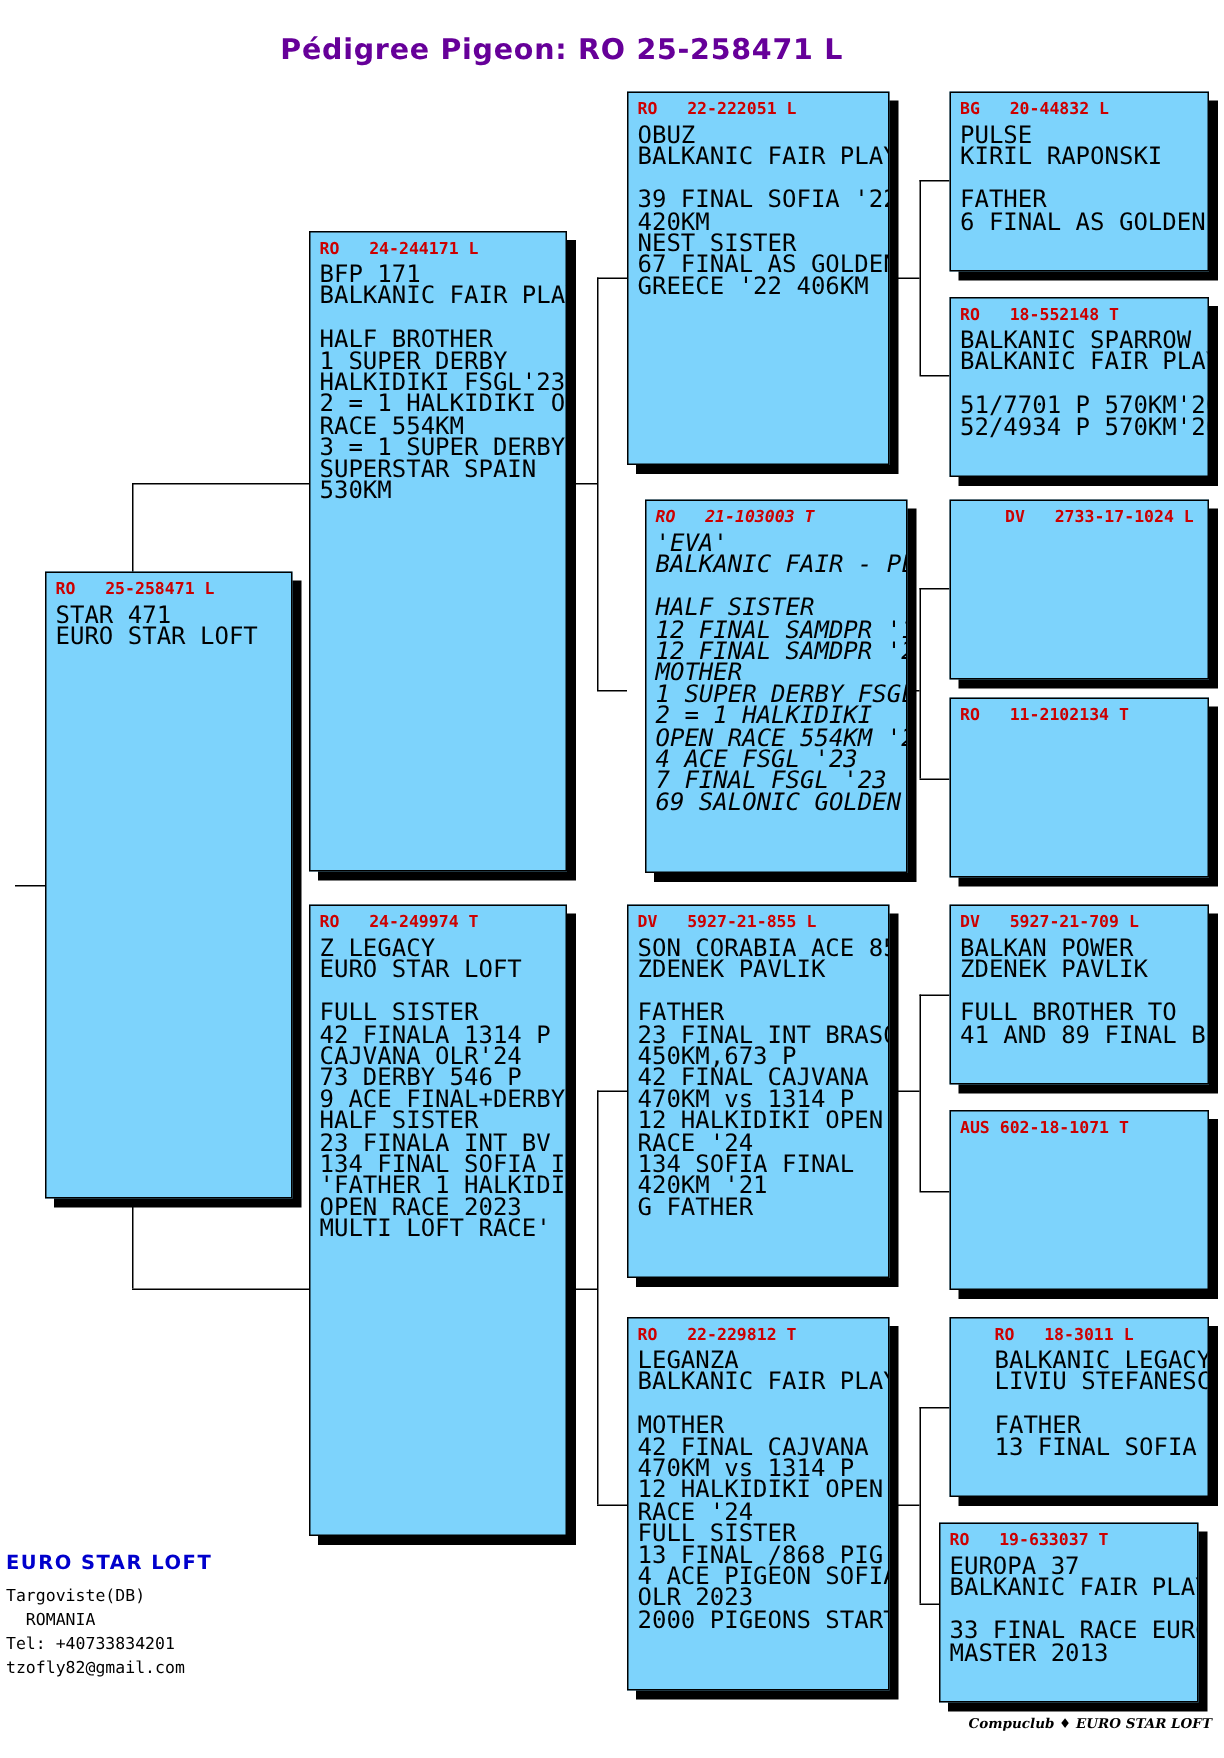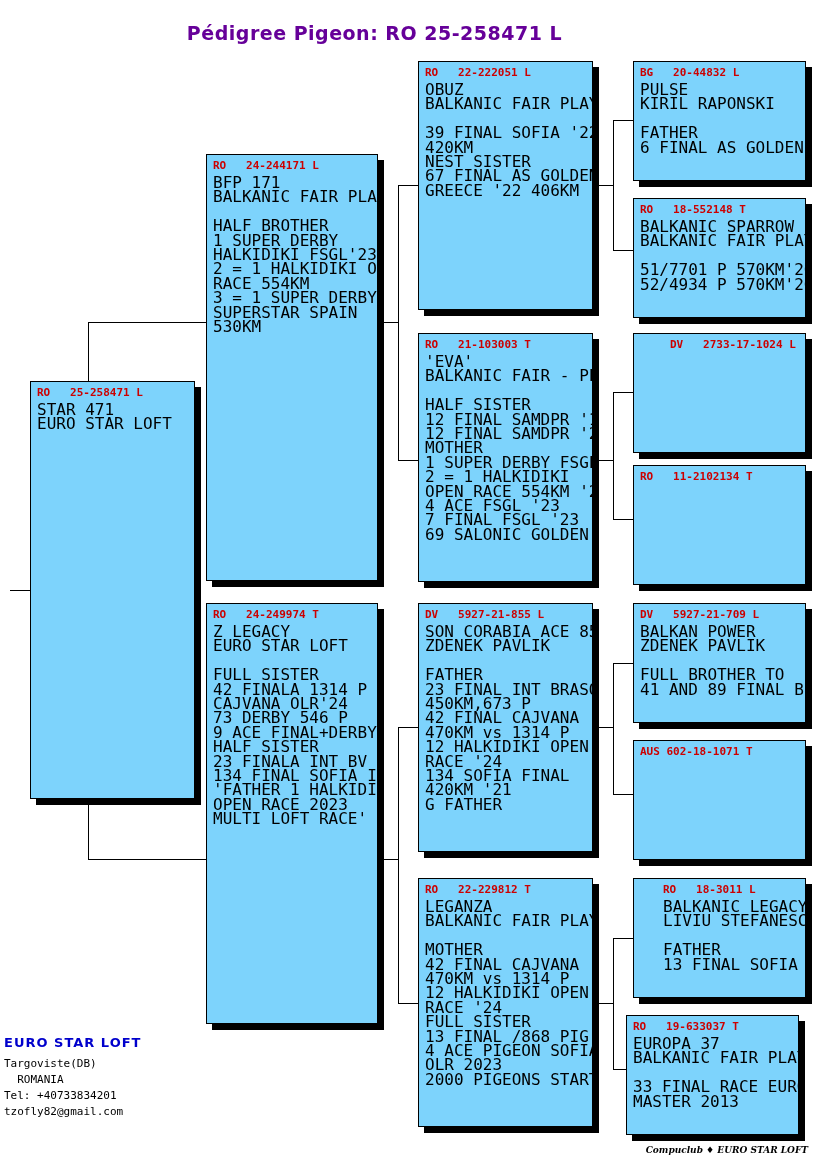--- a/index.html
+++ b/index.html
@@ -132,21 +132,21 @@
   <div class="lines">OBUZ
 BALKANIC FAIR PLAY
 
 39 FINAL SOFIA '22
 420KM
 NEST SISTER
 67 FINAL AS GOLDEN
 GREECE '22 406KM</div>
 </div>
 
-<div class="box" style="left:418px;top:333px;width:175px;height:249px;">
+<div class="box" style="left:430px;top:333px;width:175px;height:249px;font-style:italic;">
   <div class="ring">RO   21-103003 T</div>
   <div class="lines">'EVA'
 BALKANIC FAIR - PLAY
 
 HALF SISTER
 12 FINAL SAMDPR '14
 12 FINAL SAMDPR '20
 MOTHER
 1 SUPER DERBY FSGL
 2 = 1 HALKIDIKI

